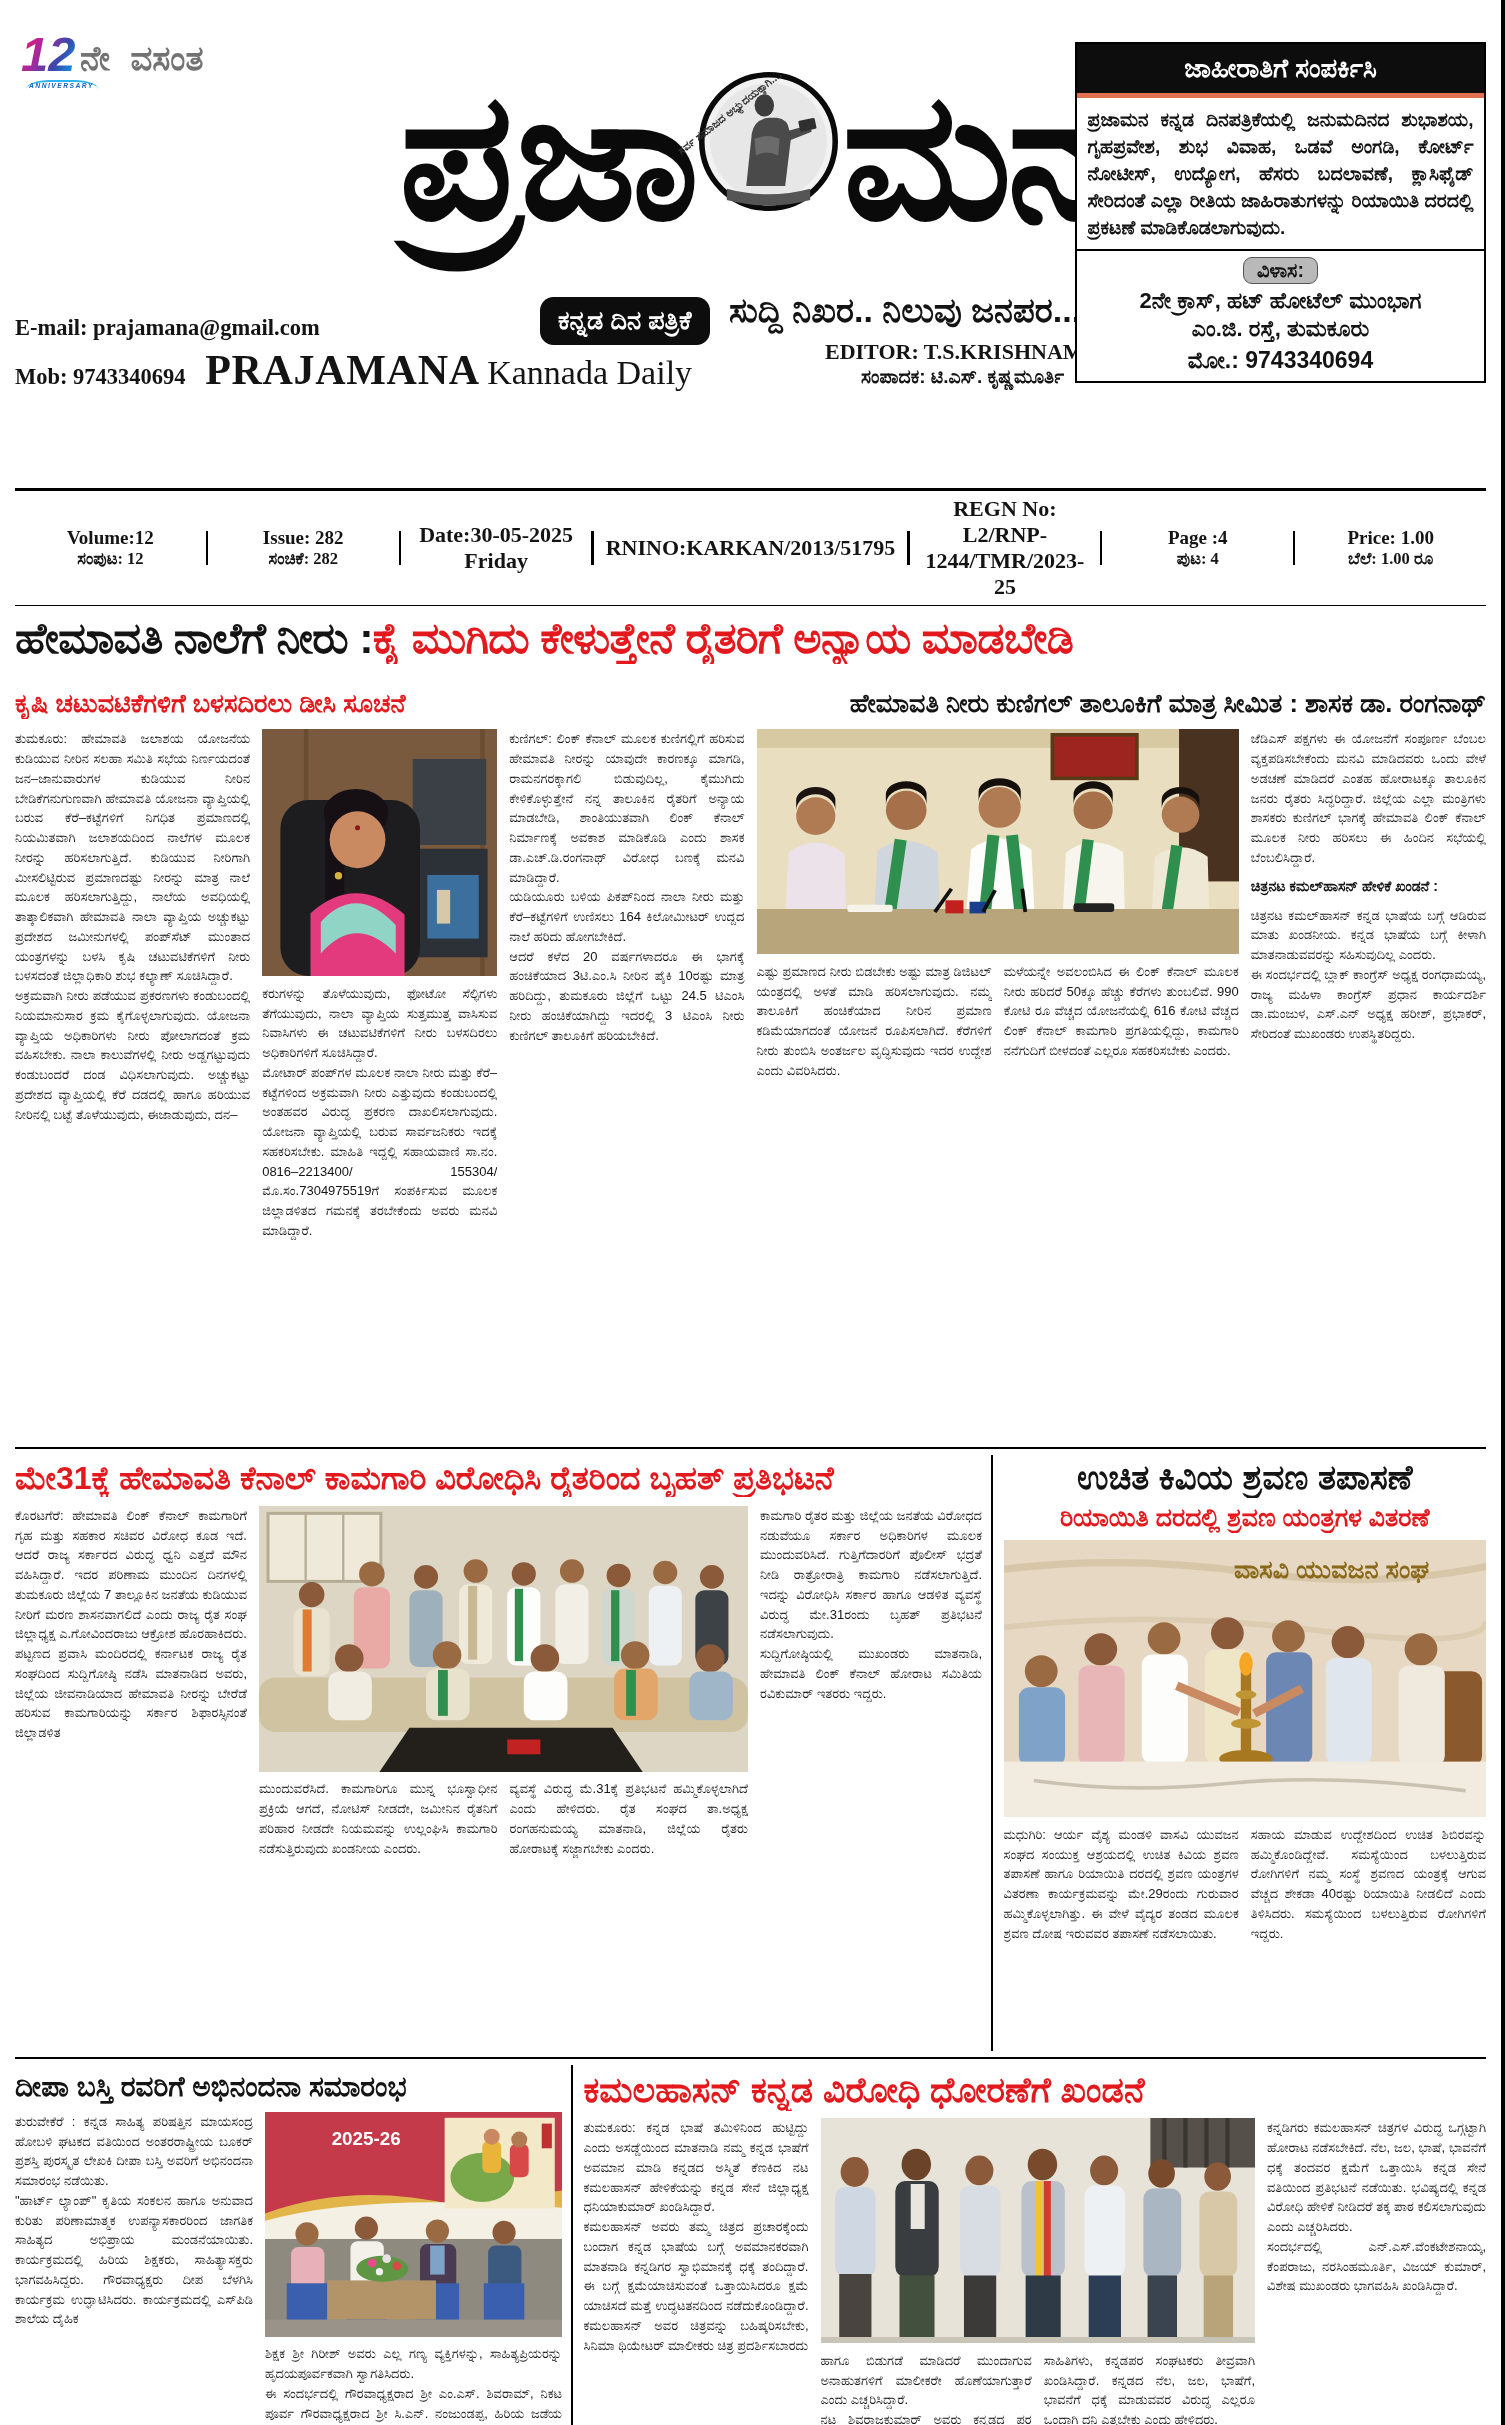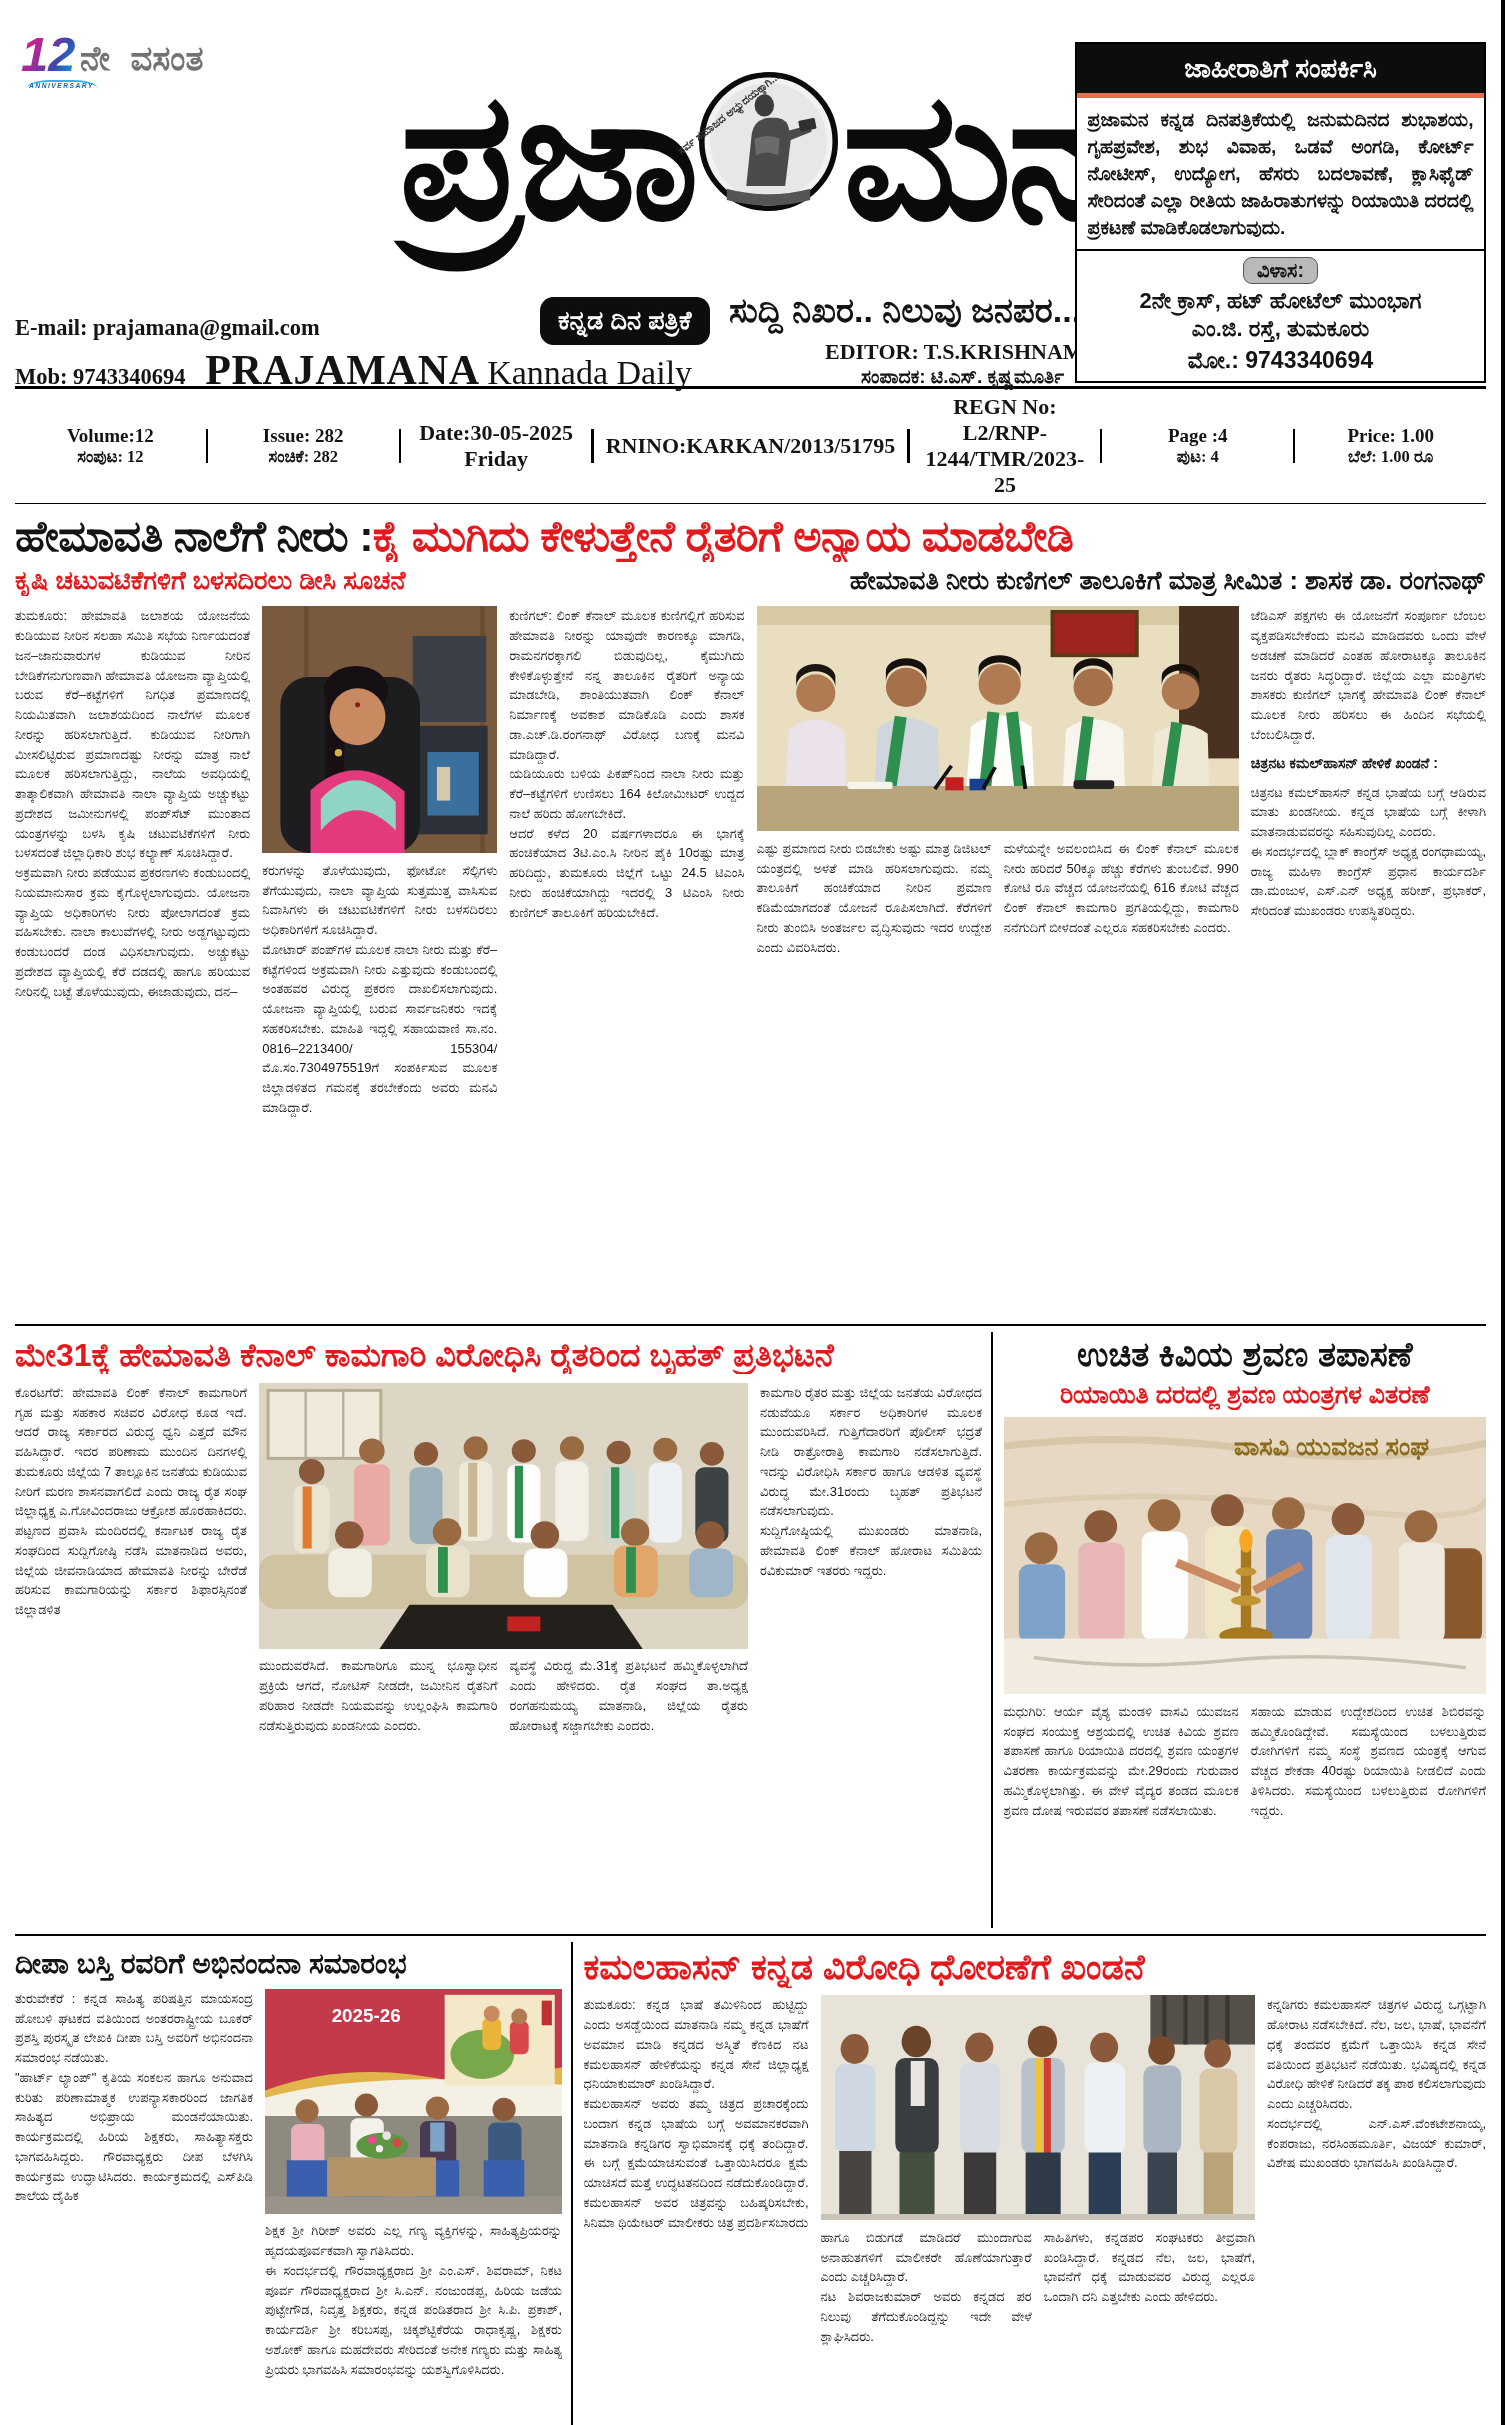--- a/index.html
+++ b/index.html
@@ -4,21 +4,21 @@
 <style>
   * { margin:0; padding:0; box-sizing:border-box; }
   html,body { background:#888; }
   .page {
     width:1505px; height:2426px; background:#fff; position:relative;
     font-family:"Liberation Sans","DejaVu Sans",sans-serif; color:#141414;
     padding:0 15px; overflow:hidden; margin:0 auto;
     border-right:4.5px solid #000;
   }
   
-  .header { position:relative; height:386px; }
+  .header { position:relative; height:488px; }
   .anniv { position:absolute; left:6px; top:31.5px; width:157px; }
   .anniv-row { display:flex; align-items:flex-start; }
   .anniv-num {
     font-size:49px; font-weight:800; font-style:italic; line-height:.9;
     background:linear-gradient(120deg,#e91e63,#b0269c,#3949ab,#03a9f4);
     -webkit-background-clip:text; background-clip:text; color:transparent;
   }
   .anniv-suffix { font-size:34px; font-weight:800; color:#737373; margin:10.5px 0 0 4.5px; white-space:nowrap;font-family:Liberation Mono, monospace; }
   .anniv-ribbon { font-size:6.7px; font-weight:700; letter-spacing:1.5px; color:#1565c0; font-style:italic;
     border-top:2.2px solid #29b6f6; border-radius:50% 50% 0 0/13.5px 13.5px 0 0; width:72px; text-align:center; margin-left:4.5px; }
@@ -58,21 +58,21 @@
   .ib-sep { width:2.2px; height:34px; background:#000; }
   .ib-grow { flex:1; }
   
   .red { color:#e3191d; }
   .hrule { border-top:2.2px solid #000; margin:6px 0; }
   .coltext { text-align:justify; font-size:13px; line-height:1.52; overflow:hidden; white-space:pre-line; }
   .photo { width:100%; display:block; background:#ddd; }
   
   .lead { padding-top:7.5px; }
   .lead-head { display:flex; font-size:43px; font-weight:800; white-space:nowrap; overflow:hidden; letter-spacing:-0.7px; }
-  .lead-sub { display:flex; justify-content:space-between; align-items:baseline; margin-top:4px;
+  .lead-sub { display:flex; justify-content:space-between; align-items:baseline; margin-top:25px;
     font-size:25.5px; font-weight:800; white-space:nowrap; overflow:hidden; gap:22.5px; }
   .lead-body { display:grid; grid-template-columns:repeat(6,1fr); gap:12px; height:712px; overflow:hidden; margin-top:10.5px; }
   .vcol { display:flex; flex-direction:column; gap:7.5px; overflow:hidden; }
   .lead-mid { grid-column:4 / 6; display:flex; flex-direction:column; gap:7.5px; overflow:hidden; }
   .two-col { display:grid; grid-template-columns:1fr 1fr; gap:12px; flex:1; overflow:hidden; }
   .inline-subhead { font-weight:800; font-size:14.2px; margin:3px 0; }
   
   .row2 { display:grid; grid-template-columns:976px 1fr; height:596px; overflow:hidden; }
   .row2-left { padding-right:9px; }
   .row2-right { border-left:2.2px solid #000; padding-left:10.5px; }

